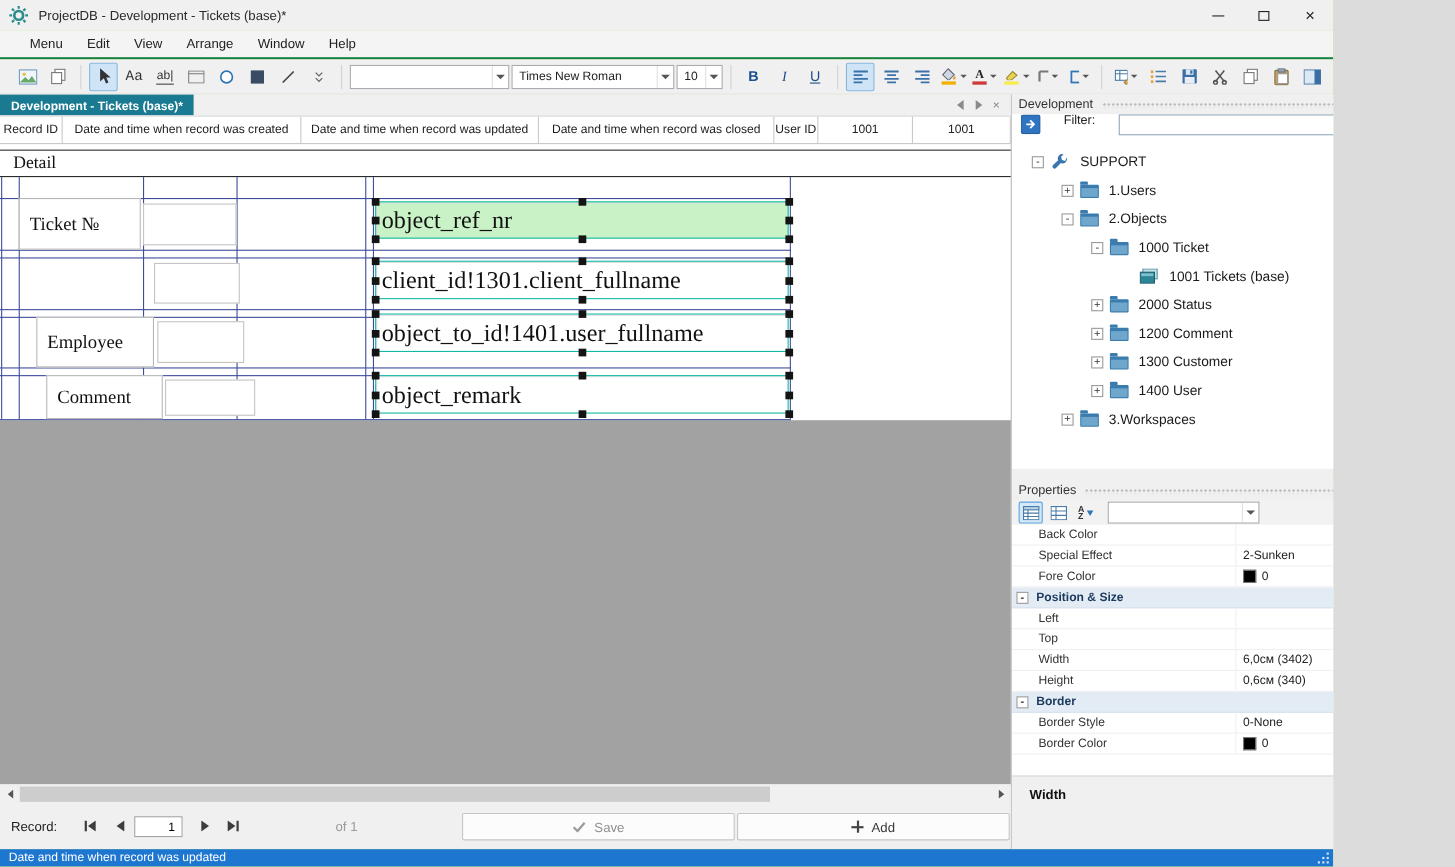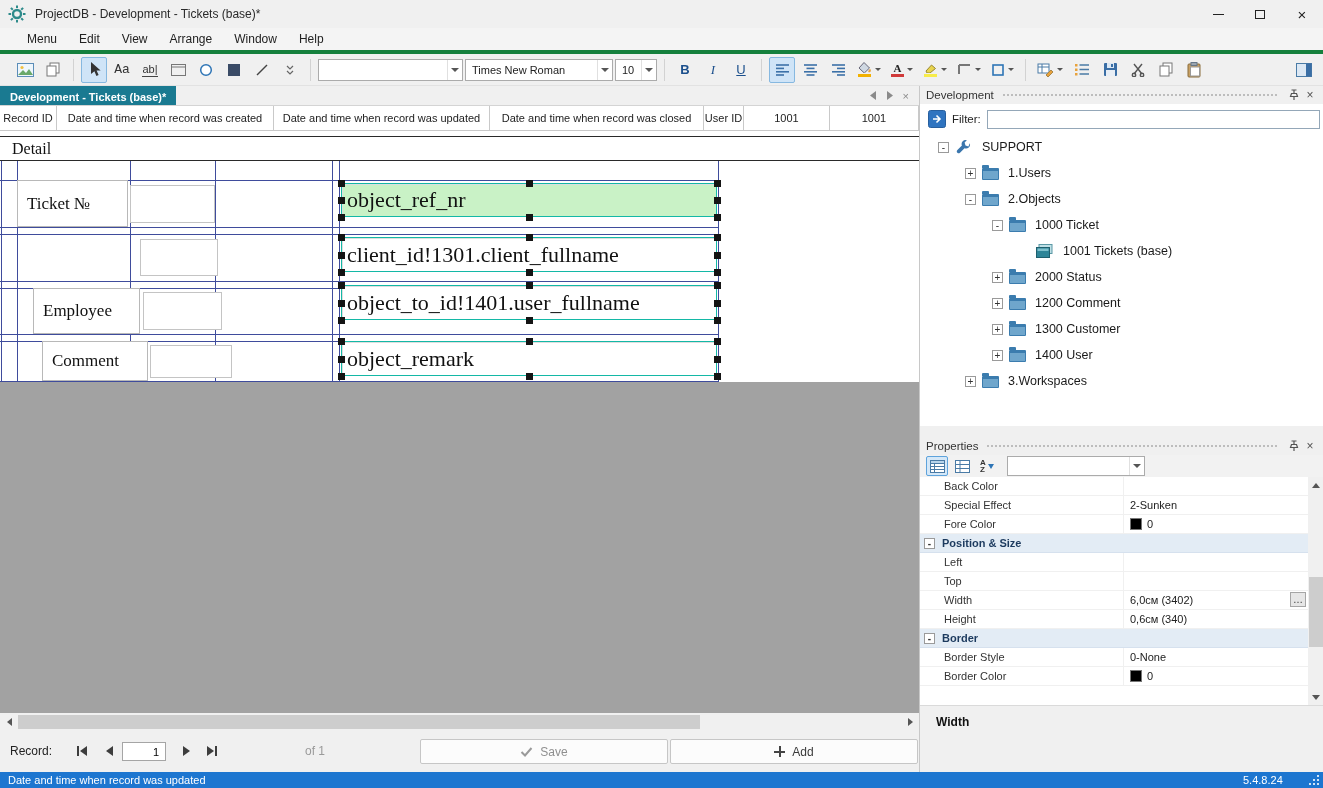--- a/index.html
+++ b/index.html
@@ -1,32 +1,32 @@
 <!DOCTYPE html>
 <html><head>
 <meta charset="utf-8">
 <style>
   *{margin:0;padding:0;box-sizing:border-box;}
   html,body{background:#dcdcdc;}
-  #app{position:relative;width:1323px;height:788px;background:#bef264;overflow:hidden;
+  #app{position:relative;width:1212px;height:788px;background:#bef264;overflow:hidden;
        font-family:"Liberation Sans","DejaVu Sans",sans-serif;font-size:12px;color:#1a1a1a;}
 
   
   #titlebar{position:absolute;left:0;top:0;width:100%;height:28px;display:flex;align-items:center;background:#f0f0f0;}
   #app-icon{margin-left:8px;display:flex;align-items:center;}
   #title-text{margin-left:9px;font-size:12px;color:#2a2a2a;}
   #winbtns{margin-left:auto;display:flex;height:28px;}
   .winbtn{width:42px;height:28px;display:flex;align-items:center;justify-content:center;}
   .glyph-min{width:11px;height:1px;background:#222;display:block;}
   .glyph-max{width:10px;height:9px;border:1px solid #222;display:block;}
   .glyph-close{font-size:15px;color:#222;line-height:1;}
 
   
   #menubar{position:absolute;left:0;top:28px;width:100%;height:26px;display:flex;align-items:center;
-           padding-left:16px;background:#f4f4f4;border-bottom:4px solid #15803d;}
+           padding-left:16px;background:#f4f4f4;border-bottom:2px solid #15803d;}
   .menu-item{padding:4px 11px;font-size:12px;color:#222;}
 
   
   #toolbar{position:absolute;left:0;top:54px;width:100%;height:32px;display:flex;align-items:center;
            gap:2px;padding-left:12px;background:#f0f0f0;border-bottom:1px solid #e2e2e2;}
   .tbtn{height:26px;min-width:26px;display:flex;align-items:center;justify-content:center;border:1px solid transparent;border-radius:2px;}
   .tbtn.selected{background:#cfe4f7;border-color:#86b8e0;}
   .tsep{width:1px;height:22px;background:#d2d2d2;margin:0 5px;flex:none;}
   .combo{height:22px;background:#fff;border:1px solid #ababab;display:flex;align-items:center;
          font-size:11px;padding-left:6px;color:#222;flex:none;}
@@ -92,21 +92,21 @@
   .plus::before{content:"";position:absolute;left:0;top:5px;width:11px;height:2px;background:#444;}
   .plus::after{content:"";position:absolute;left:5px;top:0;width:2px;height:11px;background:#444;}
 
   
   #rightpane{position:absolute;left:919px;top:86px;width:404px;height:686px;background:#f0f0f0;border-left:1px solid #c8c8c8;}
   .panelhdr{height:18px;display:flex;align-items:center;padding:0 6px;background:#f0f0f0;font-size:11.5px;color:#333;}
   .dots{flex:1;height:5px;margin:0 8px;background-image:radial-gradient(#bdbdbd 1px,transparent 1.2px);background-size:4px 4px;}
   .hico{display:flex;align-items:center;justify-content:center;width:16px;height:16px;color:#555;font-size:12px;}
 
   #devpanel{position:absolute;left:0;top:0;width:404px;height:340px;background:#fff;}
-  #filterrow{height:30px;display:flex;align-items:center;gap:6px;padding:0 4px 0 8px;background:#fff;}
+  #filterrow{height:30px;display:flex;gap:21px;padding:0 4px 0 8px;background:#fff;}
   #filter-label{font-size:11.5px;color:#222;}
   #filter-input{flex:1;height:19px;border:1px solid #94a7b8;background:#fff;font-size:11px;padding:0 4px;font-family:inherit;}
   #devtree{position:absolute;left:0;top:48px;width:404px;bottom:0;overflow:hidden;background:#fff;}
   .tree-row{height:26px;display:flex;align-items:center;font-size:12.5px;color:#1a1a1a;}
   .expander{width:11px;height:11px;border:1px solid #9a9a9a;background:#fff;display:flex;align-items:center;
             justify-content:center;font-size:10px;line-height:9px;color:#333;margin-right:6px;flex:none;}
   .ehide{visibility:hidden;}
   .ticon{width:18px;height:15px;margin-right:9px;position:relative;flex:none;display:flex;align-items:center;}
   .ticon.folder{width:17px;height:12px;background:#3b7cae;border-radius:1px;margin-top:2px;}
   .ticon.folder::before{content:"";position:absolute;top:-3px;left:0;width:7px;height:3px;background:#3b7cae;border-radius:1px 1px 0 0;}

